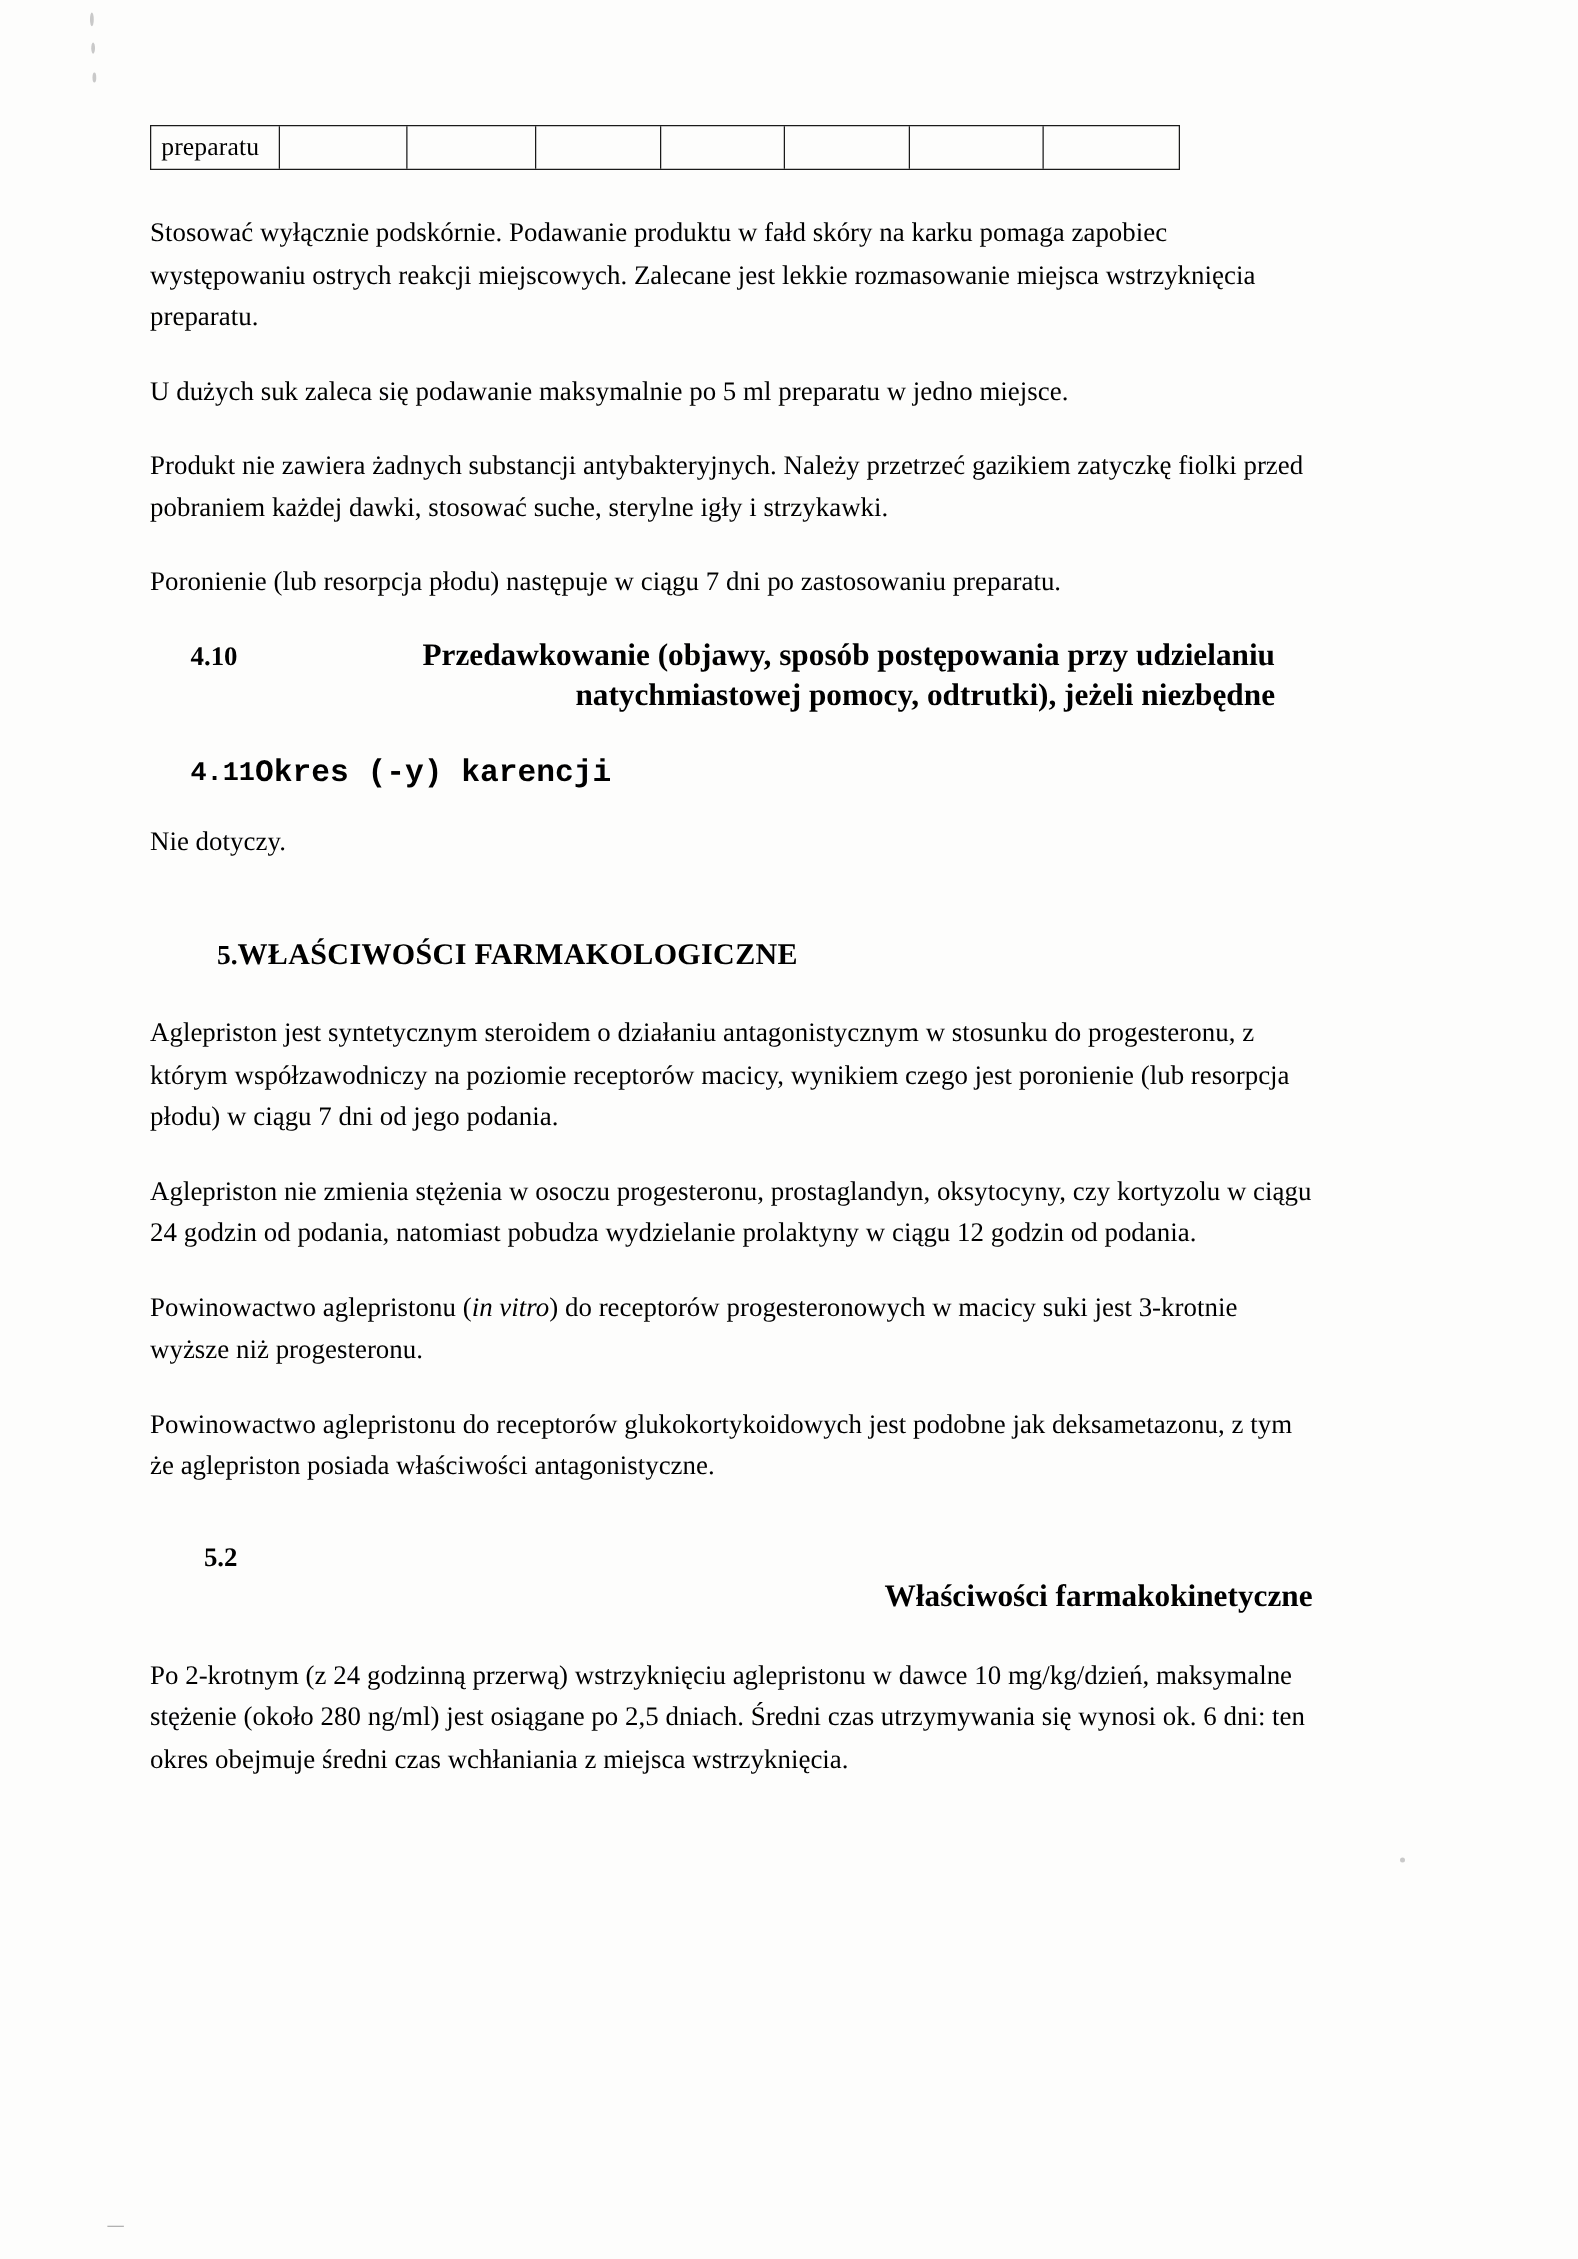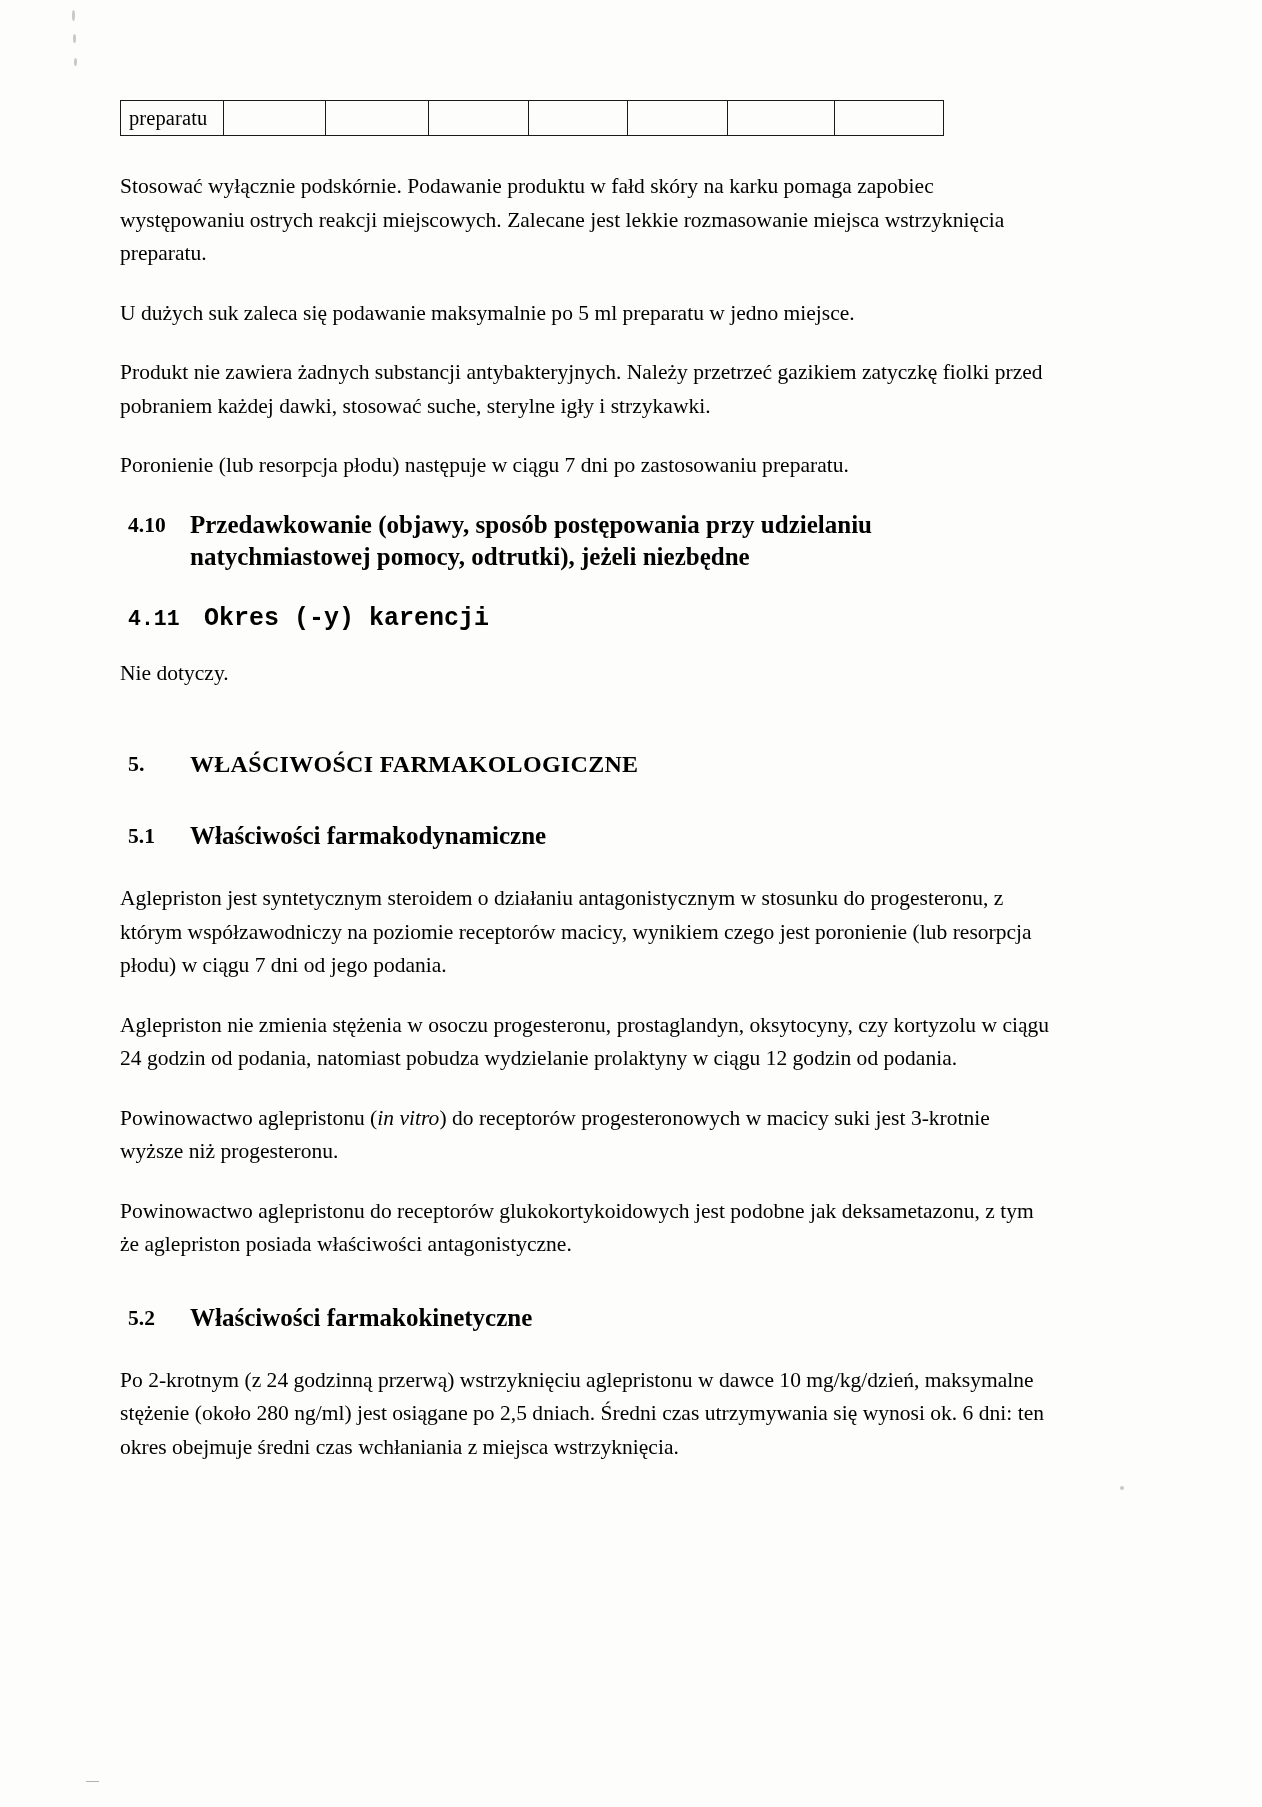--- a/index.html
+++ b/index.html
@@ -68,20 +68,21 @@
     font-size: 21.5px;
     line-height: 33.5px;
     margin: 0 0 26px 0;
     text-align: left;
     letter-spacing: 0.02px;
   }
 
   .heading-num {
     display: flex;
     margin: 0 0 22px 0;
+    text-align: right;
   }
   .heading-num .num {
     font-weight: bold;
     font-size: 21.5px;
     line-height: 32px;
     flex: 0 0 auto;
   }
   .heading-num .txt {
     font-weight: bold;
     font-size: 25px;
@@ -95,21 +96,21 @@
   .h411 { margin-left: 8px; margin-top: 30px; font-family: Liberation Mono, monospace; }
   .h411 .num { width: 76px; }
 
   .h5 { margin-left: 8px; margin-top: 58px; }
   .h5 .num { width: 62px; font-size: 22px; }
   .h5 .txt { font-size: 24px; letter-spacing: 0.3px; }
 
   .h51 { margin-left: 8px; margin-top: 40px; }
   .h51 .num { width: 62px; }
 
-  .h52 { margin-left: 8px; margin-top: 40px; }
+  .h52 { margin-left: 8px; margin-top: 40px; flex-direction: column; }
   .h52 .num { width: 62px; }
 
   i { font-style: italic; }
   .small-mark {
     position: absolute;
     color: #8a8a8a;
     font-size: 13px;
     font-family: "Liberation Serif", serif;
   }
 </style>
@@ -157,24 +158,20 @@
     </div>
 
     <p class="body">Nie dotyczy.</p>
 
     <div class="heading-num h5">
       <div class="num">5.</div>
       <div class="txt">WŁAŚCIWOŚCI FARMAKOLOGICZNE</div>
     </div>
 
 
-    <div class="heading-num h51">
-      <div class="num">5.1</div>
-      <div class="txt">Właściwości farmakodynamiczne</div>
-    </div>
 
     <p class="body" style="margin-top:30px;">Aglepriston jest syntetycznym steroidem o działaniu antagonistycznym w stosunku do progesteronu, z którym współzawodniczy na poziomie receptorów macicy, wynikiem czego jest poronienie (lub resorpcja płodu) w ciągu 7 dni od jego podania.</p>
 
     <p class="body">Aglepriston nie zmienia stężenia w osoczu progesteronu, prostaglandyn, oksytocyny, czy kortyzolu w ciągu 24 godzin od podania, natomiast pobudza wydzielanie prolaktyny w ciągu 12 godzin od podania.</p>
 
     <p class="body">
       <span>Powinowactwo aglepristonu (</span><i>in vitro</i><span>) do receptorów progesteronowych w macicy suki jest 3-krotnie wyższe niż progesteronu.</span>
     </p>
 
     <p class="body">Powinowactwo aglepristonu do receptorów glukokortykoidowych jest podobne  jak deksametazonu, z tym że aglepriston posiada właściwości antagonistyczne.</p>

